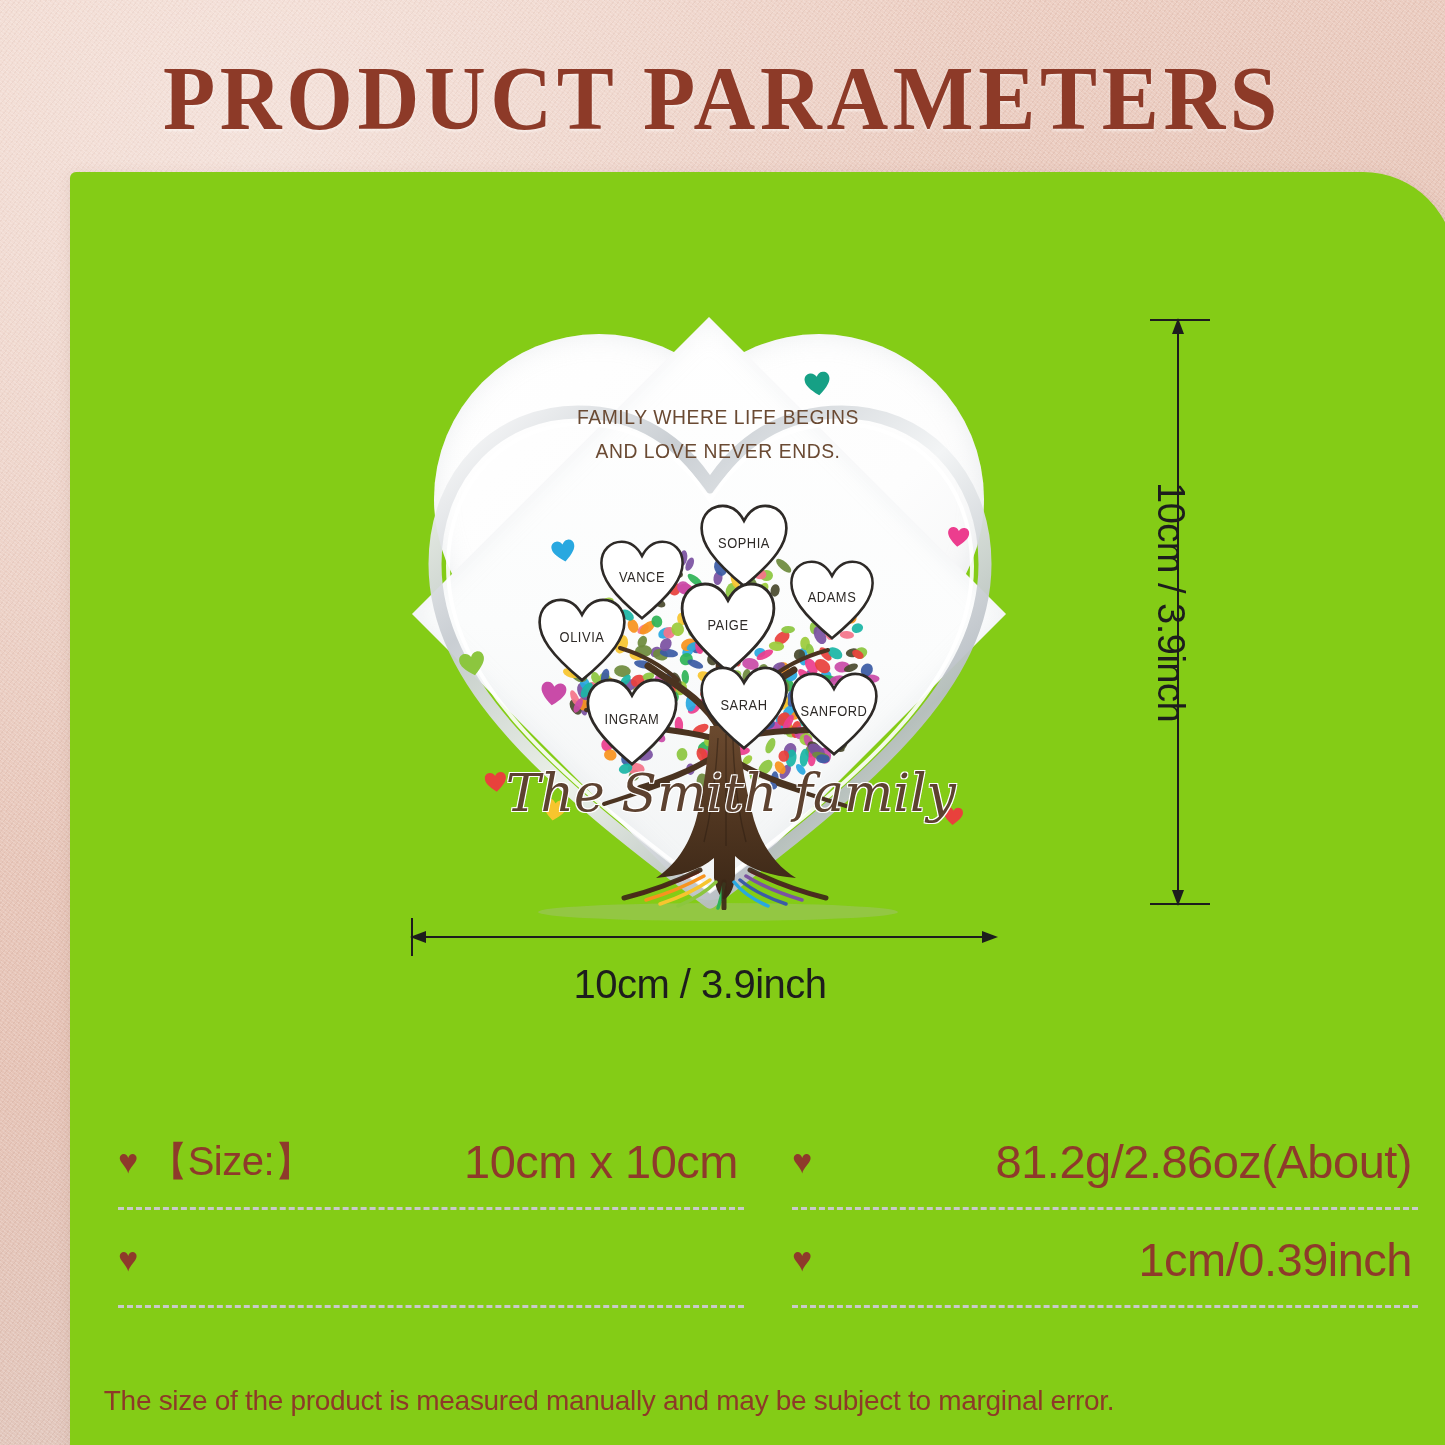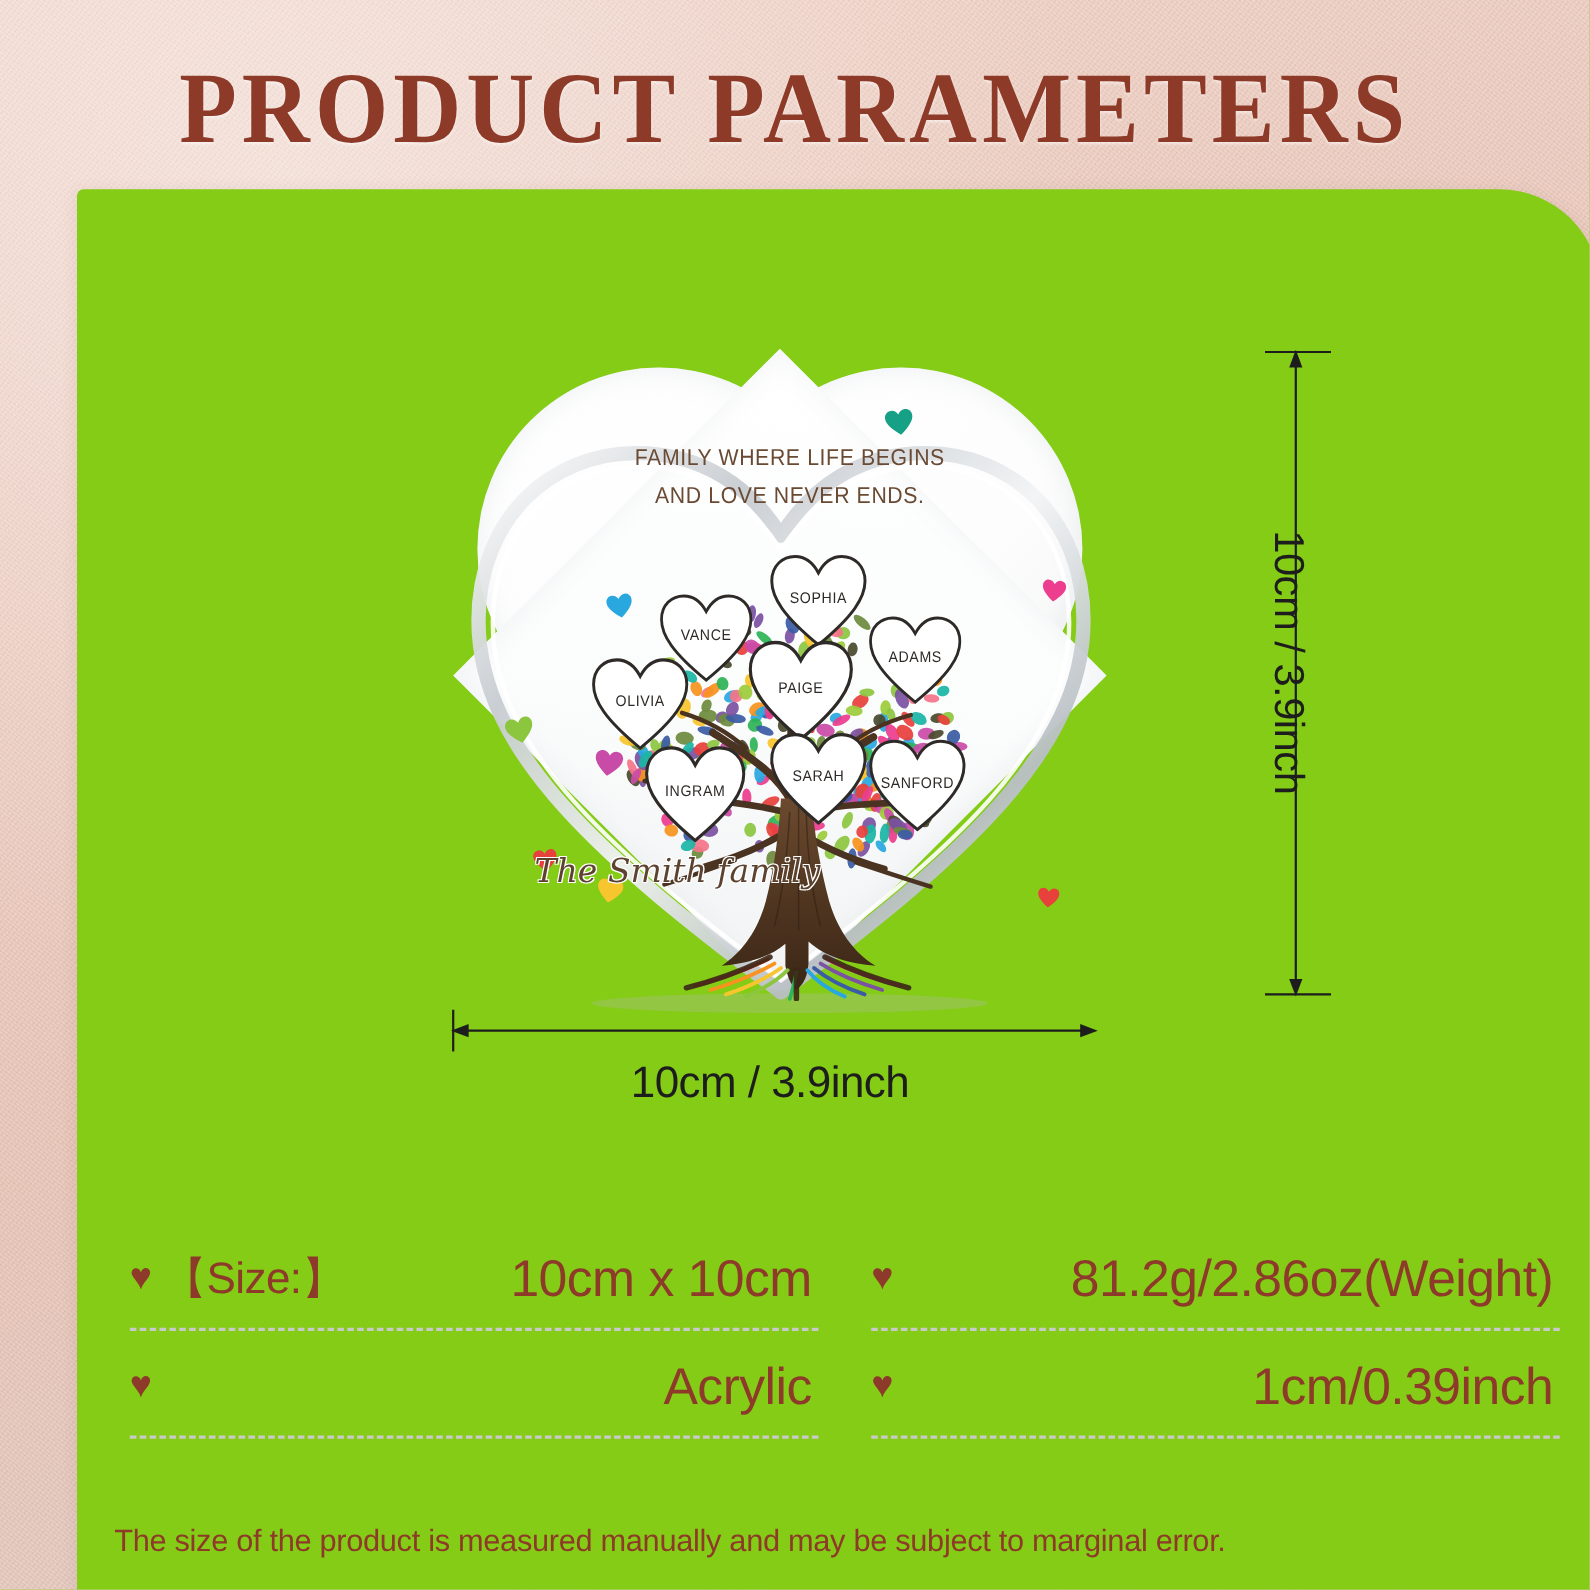--- a/index.html
+++ b/index.html
@@ -137,24 +137,24 @@
     transform: scaleX(0.92);
     text-align: center;
     z-index: 6;
   }
 
   .signature {
     position: absolute;
     left: 86px;
     top: 455px;
     width: 470px;
-    text-align: left;
+    text-align: right;
     font-family: "DejaVu Serif", serif;
     font-style: italic;
-    font-size: 30px;
+    font-size: 52px;
     line-height: 52px;
     color: #5d4230;
     z-index: 7;
     text-shadow: 1px 1px 0 #ffffff, -1px 1px 0 #ffffff, 1px -1px 0 #ffffff, -1px -1px 0 #ffffff;
   }
 
   .deco-heart { position: absolute; z-index: 5; }
 
   
   #dim-vertical {
@@ -754,25 +754,24 @@
   </div>
 
   <div id="specs">
       <div class="spec-row">
         <span class="spec-heart">♥</span>
         <span class="spec-key">【Size:】</span>
         <span class="spec-val">10cm x 10cm</span>
       </div>
       <div class="spec-row">
         <span class="spec-heart">♥</span>
-        <span class="spec-val">81.2g/2.86oz(Weight)</span>
+        <span class="spec-val">81.2g/2.86oz(About)</span>
       </div>
       <div class="spec-row">
         <span class="spec-heart">♥</span>
-        <span class="spec-val">Acrylic</span>
       </div>
       <div class="spec-row">
         <span class="spec-heart">♥</span>
         <span class="spec-val">1cm/0.39inch</span>
       </div>
     </div>
 </div>
 
 <div id="footer-note">The size of the product is measured manually and may be subject to marginal error.</div>
 

